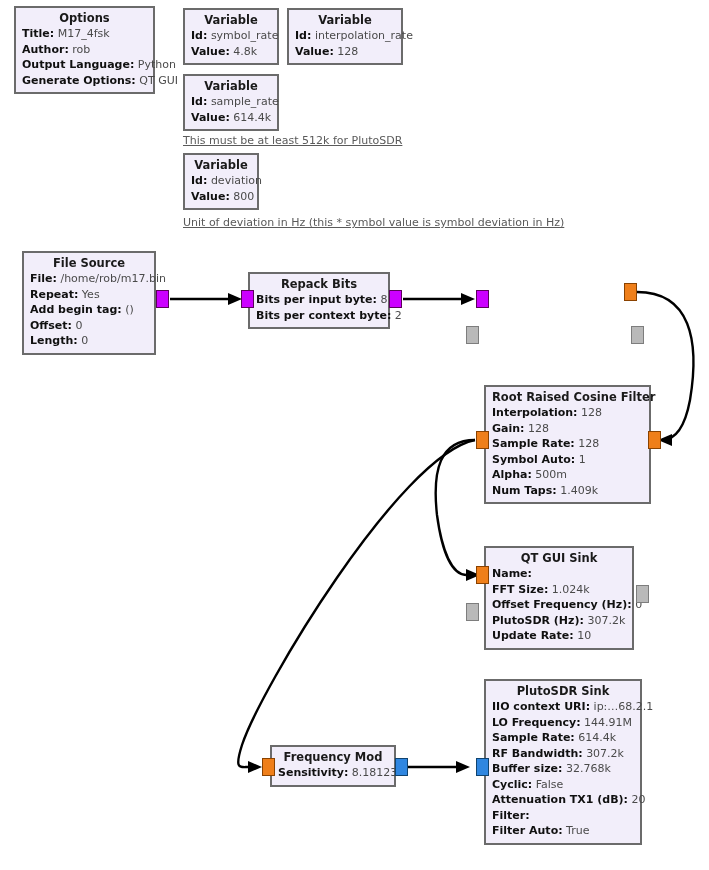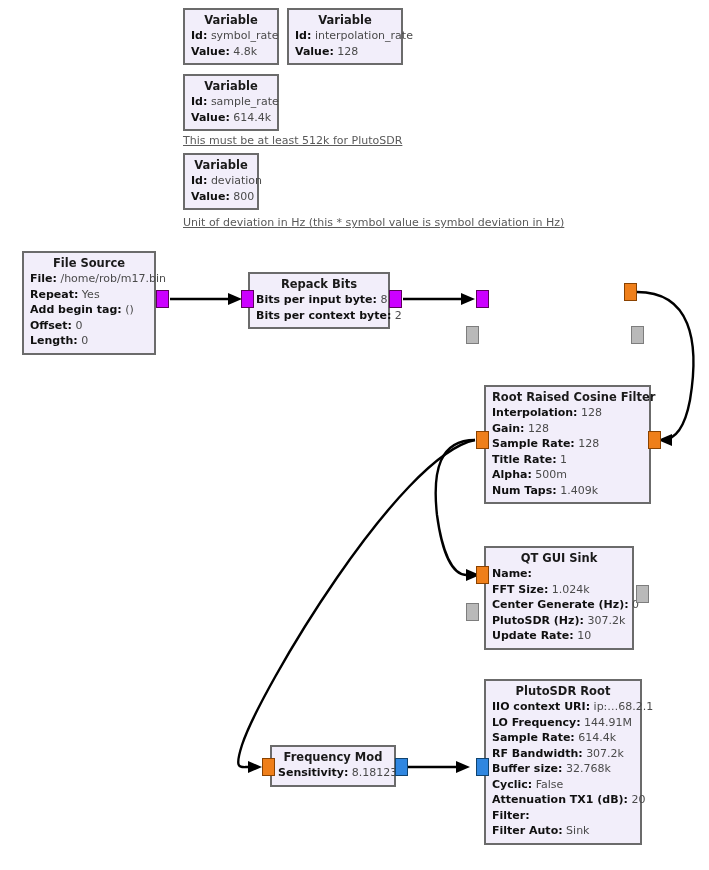--- a/index.html
+++ b/index.html
@@ -82,20 +82,39 @@
     <path d="M 475 440 C 440 440 432 470 437 515 C 442 552 452 574 466 575"></path>
     <polygon points="466,569 480,575 466,581"></polygon>
 
     <path d="M 475 440 C 400 455 260 690 242 745 C 234 770 240 767 248 767"></path>
     <polygon points="248,761 262,767 248,773"></polygon>
 
     <path d="M 408 767 L 456 767"></path>
     <polygon points="456,761 470,767 456,773"></polygon>
   </svg>
 
+  <div class="block" id="b-options" style="left:14px;top:6px;width:141px;">
+    <div class="btitle">Options</div>
+    <div class="prow">
+      <b>Title:</b>
+      <span>M17_4fsk</span>
+    </div>
+    <div class="prow">
+      <b>Author:</b>
+      <span>rob</span>
+    </div>
+    <div class="prow">
+      <b>Output Language:</b>
+      <span>Python</span>
+    </div>
+    <div class="prow">
+      <b>Generate Options:</b>
+      <span>QT GUI</span>
+    </div>
+  </div>
 
   <div class="block" id="b-var-symbol" style="left:183px;top:8px;width:96px;">
     <div class="btitle">Variable</div>
     <div class="prow">
       <b>Id:</b>
       <span>symbol_rate</span>
     </div>
     <div class="prow">
       <b>Value:</b>
       <span>4.8k</span>
@@ -194,21 +213,21 @@
     </div>
     <div class="prow">
       <b>Gain:</b>
       <span>128</span>
     </div>
     <div class="prow">
       <b>Sample Rate:</b>
       <span>128</span>
     </div>
     <div class="prow">
-      <b>Title Rate:</b>
+      <b>Symbol Auto:</b>
       <span>1</span>
     </div>
     <div class="prow">
       <b>Alpha:</b>
       <span>500m</span>
     </div>
     <div class="prow">
       <b>Num Taps:</b>
       <span>1.409k</span>
     </div>
@@ -220,21 +239,21 @@
     <div class="btitle">QT GUI Sink</div>
     <div class="prow">
       <b>Name:</b>
       <span></span>
     </div>
     <div class="prow">
       <b>FFT Size:</b>
       <span>1.024k</span>
     </div>
     <div class="prow">
-      <b>Center Generate (Hz):</b>
+      <b>Offset Frequency (Hz):</b>
       <span>0</span>
     </div>
     <div class="prow">
       <b>PlutoSDR (Hz):</b>
       <span>307.2k</span>
     </div>
     <div class="prow">
       <b>Update Rate:</b>
       <span>10</span>
     </div>
@@ -247,21 +266,21 @@
     <div class="btitle">Frequency Mod</div>
     <div class="prow">
       <b>Sensitivity:</b>
       <span>8.18123m</span>
     </div>
   </div>
   <div class="port p-float" style="left:262px;top:758px;"></div>
   <div class="port p-complex" style="left:395px;top:758px;"></div>
 
   <div class="block" id="b-pluto" style="left:484px;top:679px;width:158px;">
-    <div class="btitle">PlutoSDR Root</div>
+    <div class="btitle">PlutoSDR Sink</div>
     <div class="prow">
       <b>IIO context URI:</b>
       <span>ip:…68.2.1</span>
     </div>
     <div class="prow">
       <b>LO Frequency:</b>
       <span>144.91M</span>
     </div>
     <div class="prow">
       <b>Sample Rate:</b>
@@ -282,18 +301,18 @@
     <div class="prow">
       <b>Attenuation TX1 (dB):</b>
       <span>20</span>
     </div>
     <div class="prow">
       <b>Filter:</b>
       <span></span>
     </div>
     <div class="prow">
       <b>Filter Auto:</b>
-      <span>Sink</span>
+      <span>True</span>
     </div>
   </div>
   <div class="port p-complex" style="left:476px;top:758px;"></div>
 
 </div>
 
 </body></html>

